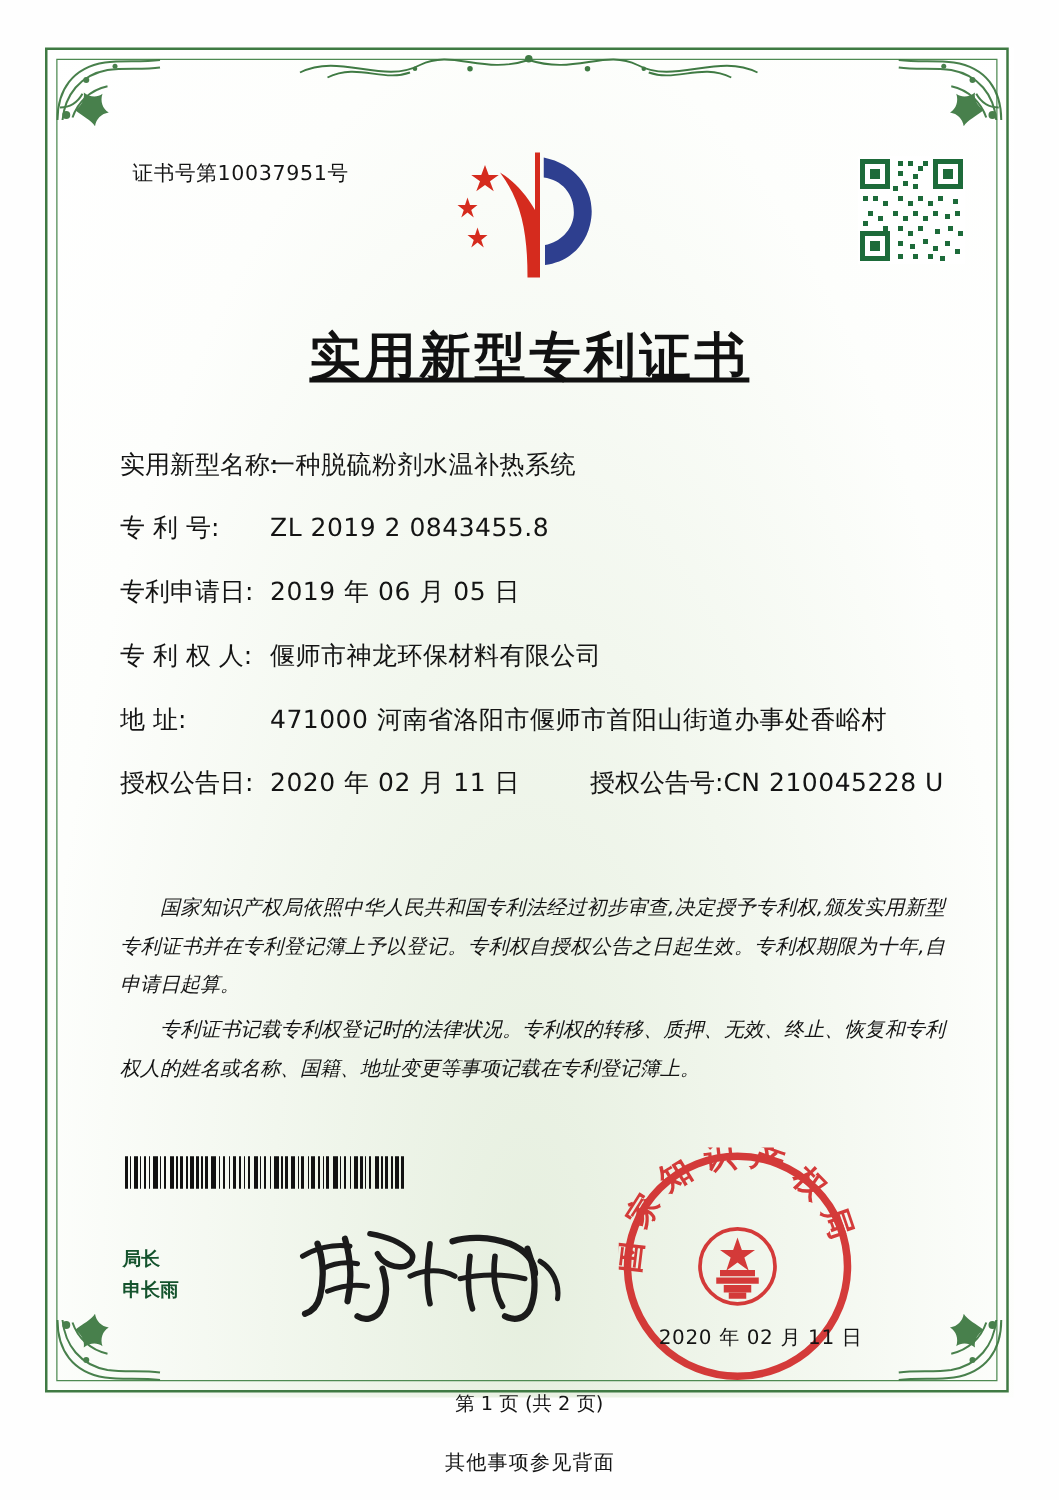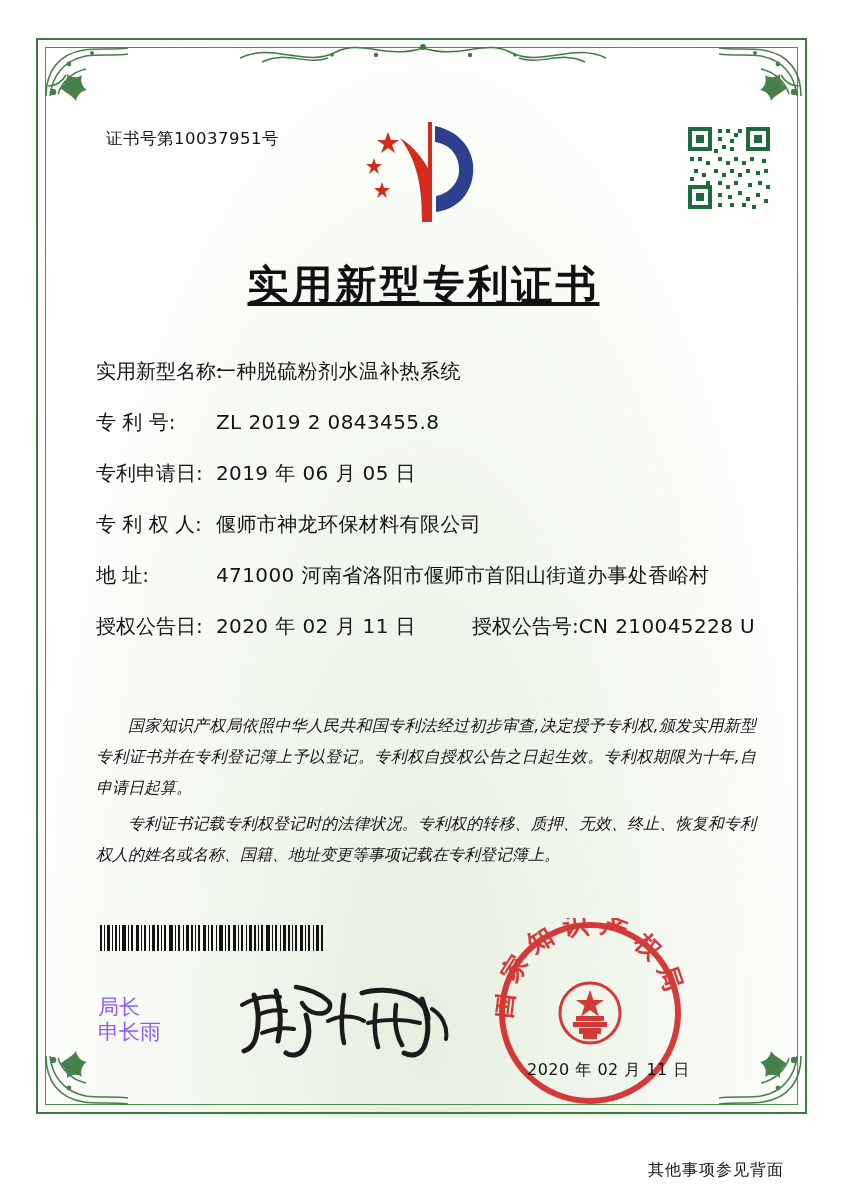--- a/index.html
+++ b/index.html
@@ -152,23 +152,24 @@
     position: absolute;
     left: 100px; top: 925px;
     width: 225px; height: 26px;
   }
   .barcode svg { display:block; width:100%; height:100%; }
 
   
   .sig-label {
     position: absolute;
     left: 98px; top: 995px;
-    font-size: 21px;
+    font-size: 15px;
     line-height: 25px;
-    color: #8b5cf6;
+    color: #14532d;
+    font-weight: bold;
   }
   .sig-script {
     position: absolute;
     left: 236px; top: 975px;
     width: 220px; height: 85px;
     color: #1b1b1b;
   }
   .sig-script svg { display:block; width:100%; height:100%; }
 
   
@@ -193,24 +194,25 @@
     left: 0; top: 1113px;
     width: 847px;
     text-align: center;
     font-size: 15.5px;
     color: #141414;
   }
   .footer-note {
     position: absolute;
     left: 0; top: 1160px;
     width: 784px;
-    text-align: right;
+    text-align: center;
     font-size: 16px;
     color: #141414;
     letter-spacing: 1px;
+    padding-left: 32px;
   }
 </style>
 </head>
 <body>
 
 <div class="page">
 
   <div class="cert-bg"></div>
   <div class="border-outer"></div>
   <div class="border-inner"></div>
@@ -509,15 +511,16 @@
         </defs>
         <text font-family="'DejaVu Sans','Liberation Sans',sans-serif" font-size="25" font-weight="bold" fill="#d02020" letter-spacing="10">
           <textPath href="#sealArcTop" startOffset="8%">国家知识产权局</textPath>
         </text>
       </g>
     </svg>
   </div>
 
   <div class="seal-date">2020 年 02 月 11 日</div>
 
+  <div class="page-num">第 1 页 (共 2 页)</div>
   <div class="footer-note">其他事项参见背面</div>
 
 </div>
 
 </body></html>

